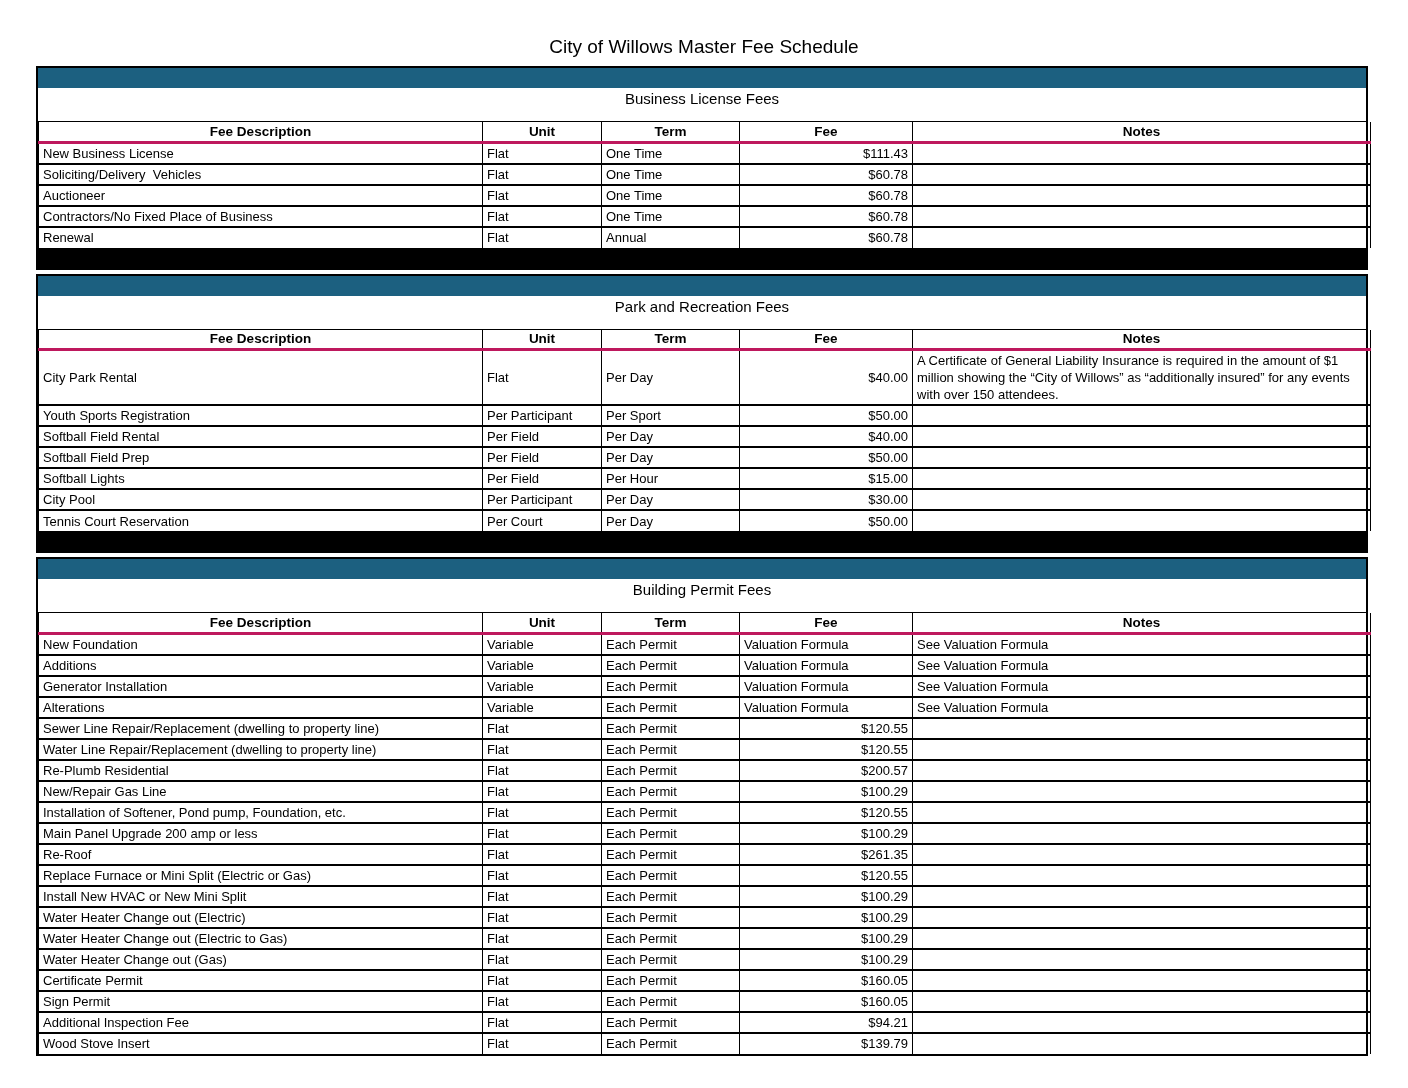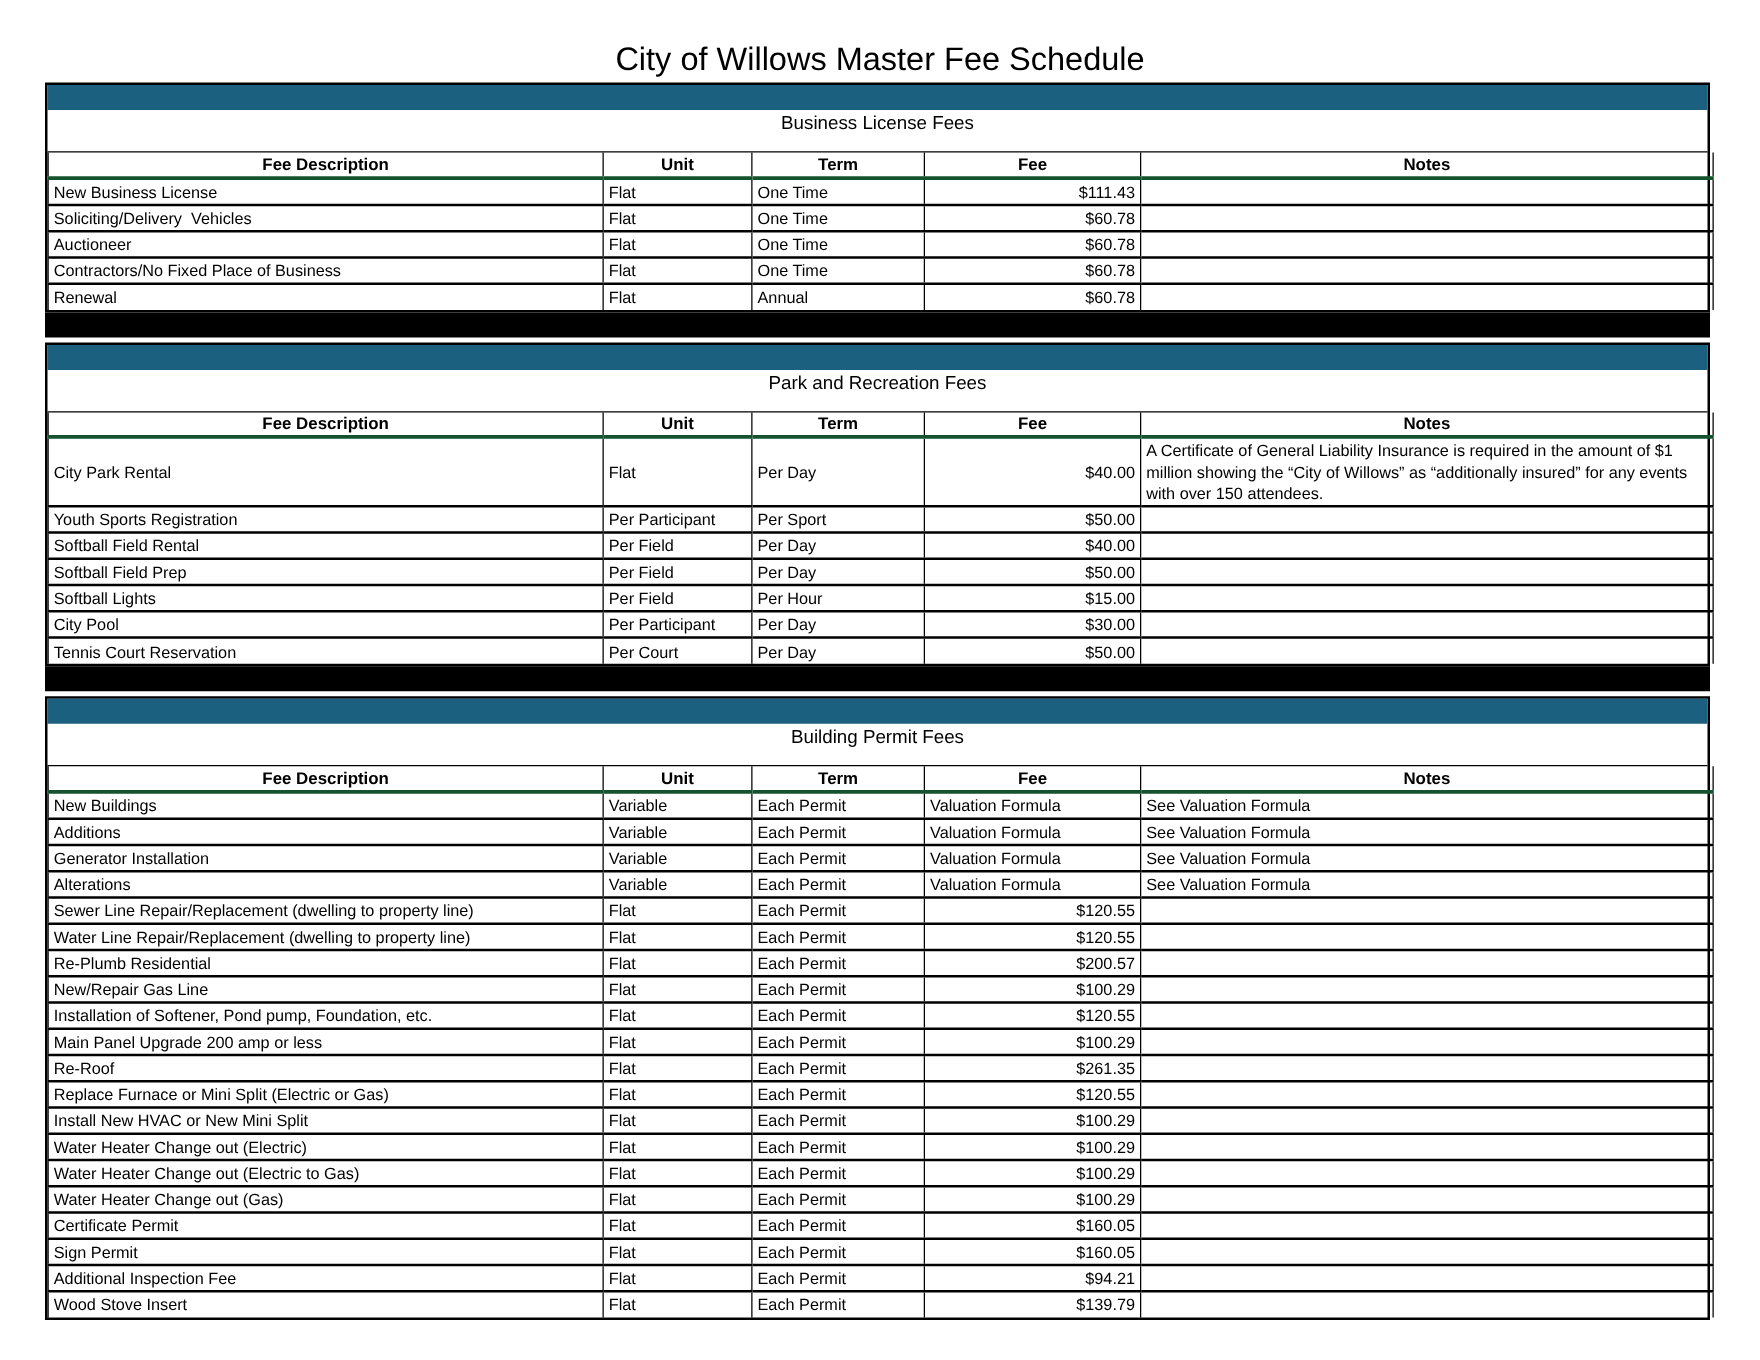--- a/index.html
+++ b/index.html
@@ -6,21 +6,21 @@
   html, body {
     width: 1408px; height: 1088px;
     background: #ffffff;
     font-family: "Liberation Sans", sans-serif;
     color: #000000;
     overflow: hidden;
   }
   .page { width: 1408px; padding-top: 32px; }
   .page-title {
     text-align: center;
-    font-size: 26px;
+    font-size: 19px;
     font-weight: 400;
     line-height: 30px;
     margin-bottom: 4px;
   }
   .fee-table-section {
     width: 1332px;
     margin-left: 36px;
     border: 2px solid #000000;
   }
   .accent-bar { height: 20px; width: 100%; }
@@ -37,21 +37,21 @@
     border-collapse: collapse;
     table-layout: fixed;
   }
   table.fees th {
     font-size: 13.5px;
     font-weight: bold;
     text-align: center;
     height: 20px;
     border-left: 1px solid #000;
     border-right: 1px solid #000;
-    border-bottom: 3px solid #14532d;
+    border-bottom: 3px solid #be185d;
     padding: 0 4px;
   }
   table.fees td {
     font-size: 13px;
     line-height: 17px;
     height: 21px;
     vertical-align: middle;
     border-left: 1px solid #000;
     border-right: 1px solid #000;
     border-bottom: 2px solid #000;
@@ -234,21 +234,21 @@
           <tr>
             <th>Fee Description</th>
             <th>Unit</th>
             <th>Term</th>
             <th>Fee</th>
             <th>Notes</th>
           </tr>
         </thead>
       <tbody>
           <tr>
-            <td class="align-left">New Buildings</td>
+            <td class="align-left">New Foundation</td>
             <td class="align-left">Variable</td>
             <td class="align-left">Each Permit</td>
             <td class="align-left">Valuation Formula</td>
             <td class="align-left">See Valuation Formula</td>
           </tr>
           <tr>
             <td class="align-left">Additions</td>
             <td class="align-left">Variable</td>
             <td class="align-left">Each Permit</td>
             <td class="align-left">Valuation Formula</td>

